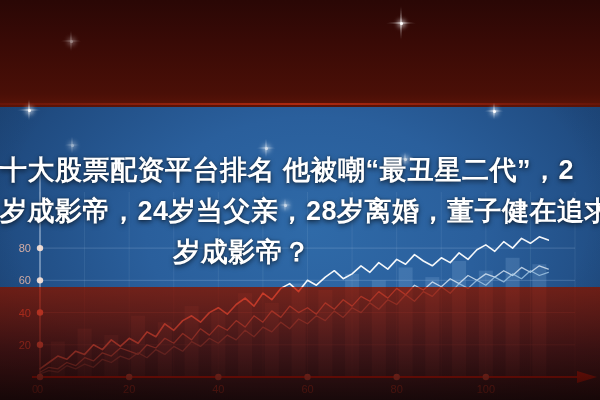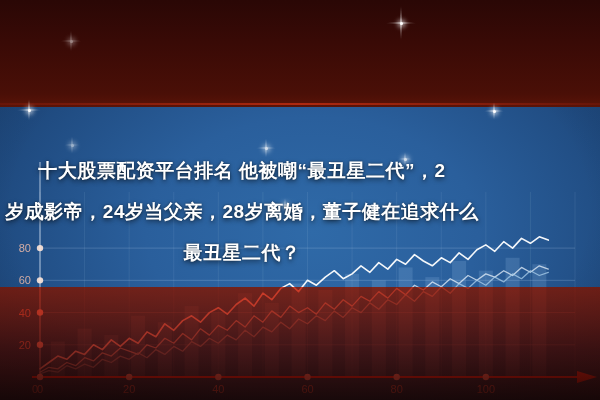--- a/index.html
+++ b/index.html
@@ -53,21 +53,21 @@
            background:linear-gradient(90deg,rgba(255,255,255,0),rgba(255,255,255,.95),rgba(255,255,255,0));}
   .spark::after{content:"";position:absolute;left:50%;top:50%;width:3px;height:3px;
                 margin:-1.5px 0 0 -1.5px;border-radius:50%;background:#fff;
                 box-shadow:0 0 5px 2px rgba(255,255,255,.75);}
 
   
   .headline{
     position:absolute;left:0;top:150px;width:484px;
     text-align:center;
     color:#ffffff;
-    font-size:19px;
+    font-size:27px;
     font-weight:700;
     line-height:41px;
     letter-spacing:.5px;
     white-space:nowrap;
     text-shadow:0 2px 5px rgba(0,0,0,.60), 0 0 2px rgba(0,0,0,.45);
   }
   .headline .ln{display:block;}
   .headline .ln3{white-space:normal;}
 </style>
 </head>
@@ -192,16 +192,16 @@
       <b></b>
     </div>
   <div class="spark" style="left:278px;top:198px;width:14px;height:14px;opacity:.75">
       <i></i>
       <b></b>
     </div>
 
   <div class="headline">
     <span class="ln ln1">十大股票配资平台排名 他被嘲“最丑星二代”，2</span>
     <span class="ln ln2">岁成影帝，24岁当父亲，28岁离婚，董子健在追求什么</span>
-    <span class="ln ln3">最丑星二代？</span>
+    <span class="ln ln3">岁成影帝？</span>
   </div>
 
 </div>
 
 </body></html>

